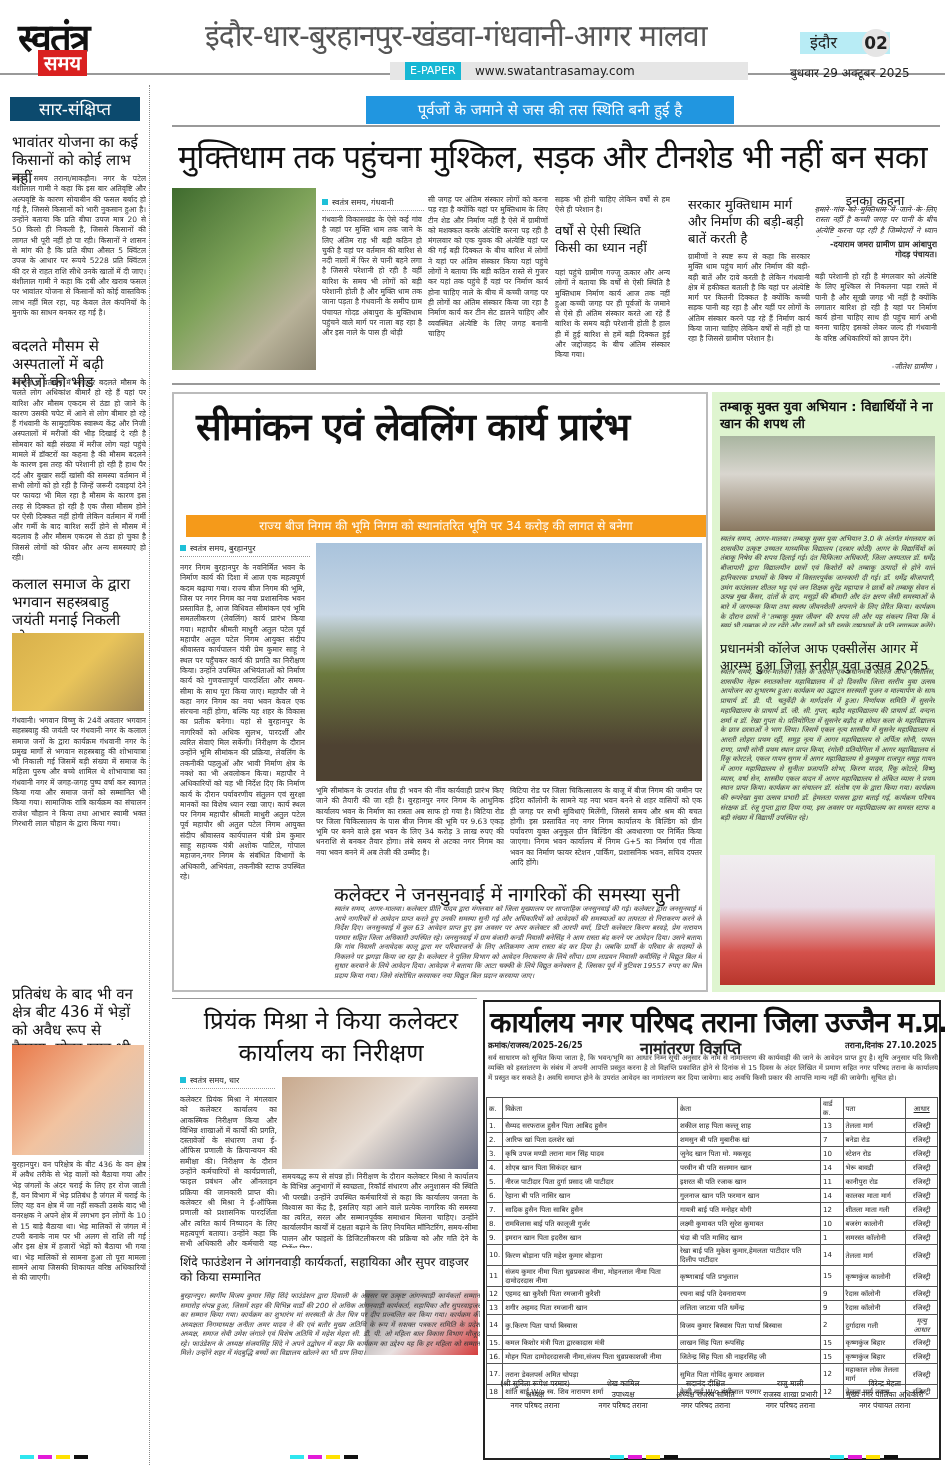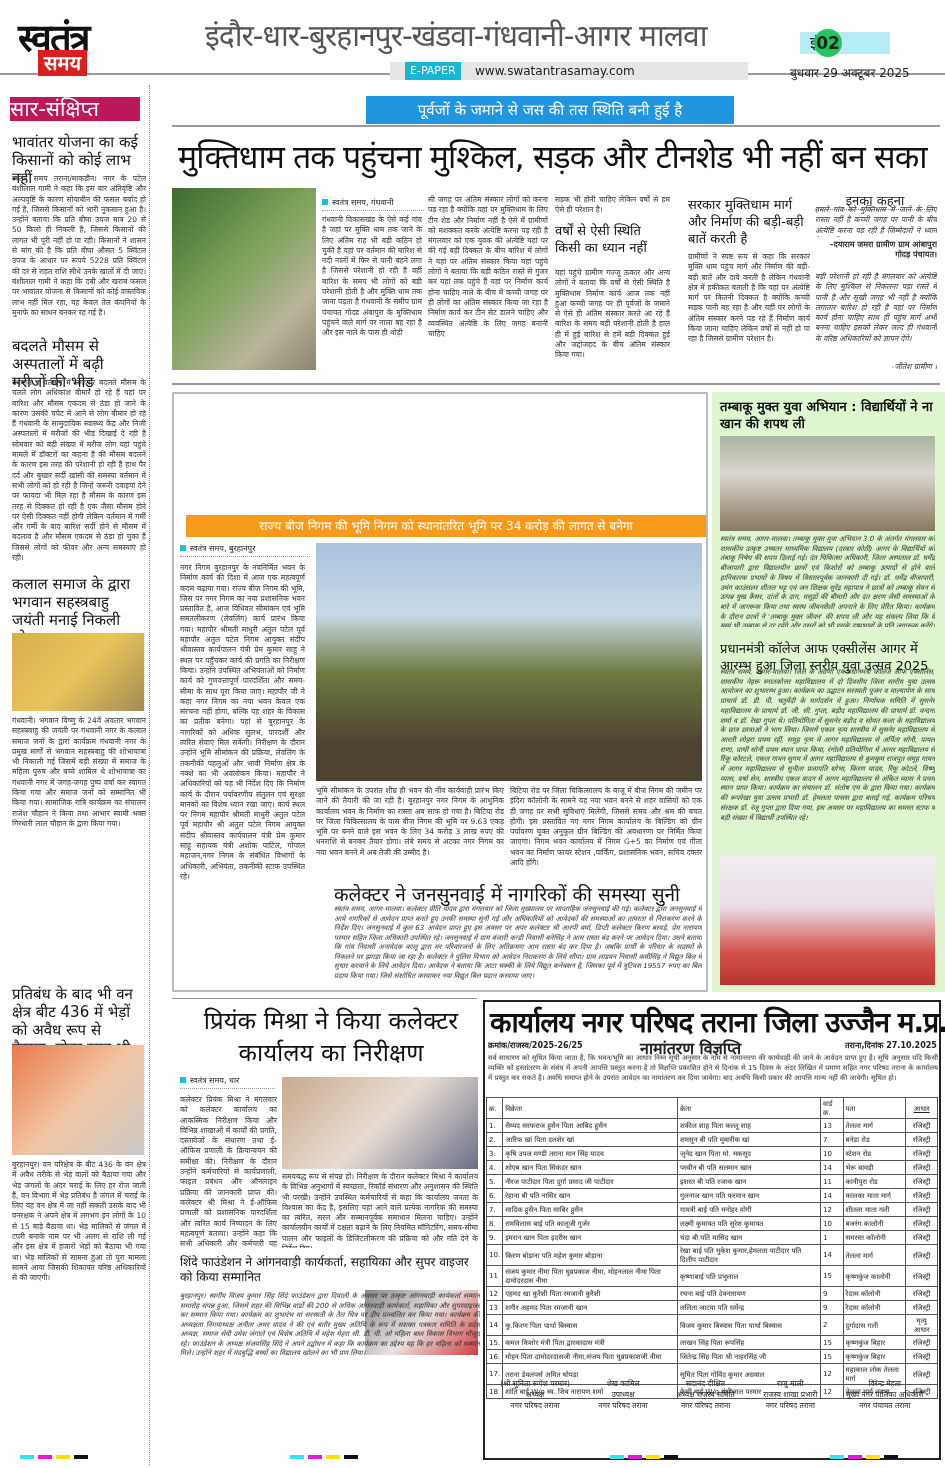--- a/index.html
+++ b/index.html
@@ -6,24 +6,24 @@
 body{width:945px;height:1468px;background:#fff;font-family:"DejaVu Sans",sans-serif;color:#222;overflow:hidden;position:relative}
 .abs{position:absolute}
 .masthead{left:0;top:0;width:945px;height:75px;border-bottom:2px solid #999}
 .logo-top{left:18px;top:10px;font:bold 38px "DejaVu Serif",serif;color:#111;letter-spacing:-2px}
 .logo-bot{left:38px;top:50px;background:#d9201f;color:#fff;font:bold 20px "DejaVu Sans",sans-serif;padding:0 6px;height:26px;line-height:26px}
 .cities{left:205px;top:14px;font-size:30px;color:#555;letter-spacing:-1px;white-space:nowrap}
 .ebar{left:390px;top:62px;width:358px;height:18px;background:#e6e6e6}
 .ebadge{left:405px;top:62px;height:18px;background:#17b7d4;color:#fff;font-size:11px;line-height:18px;padding:0 5px}
 .eurl{left:475px;top:62px;font-size:12px;line-height:18px;color:#222}
 .city-tag{left:800px;top:32px;width:90px;height:22px;background:#b8ecf5;font-size:16px;padding-left:10px;line-height:22px}
-.pageno{left:814px;top:29px;width:28px;height:28px;border-radius:50%;background:#22c55e;font:bold 17px "DejaVu Sans",sans-serif;text-align:center;line-height:28px}
+.pageno{left:862px;top:29px;width:28px;height:28px;border-radius:50%;background:#e5e5e5;font:bold 17px "DejaVu Sans",sans-serif;text-align:center;line-height:28px}
 .date{left:790px;top:64px;font-size:12px;color:#222}
 .sidebar{left:0;top:85px;width:150px;height:1380px;border-right:1px dotted #888}
-.sidehead{left:10px;top:97px;width:130px;height:24px;background:#be185d;color:#fff;font-size:21px;line-height:24px}
+.sidehead{left:10px;top:97px;width:130px;height:24px;background:#0c4a6e;color:#fff;font-size:17px;text-align:center;line-height:24px}
 h3.s{position:absolute;font-size:15px;font-weight:normal;color:#111;line-height:18px}
 p.t{position:absolute;font-size:7.5px;line-height:10.3px;color:#333;text-align:justify;overflow:hidden}
 .photo{position:absolute;background:linear-gradient(135deg,#7b8f56,#c4c39a 55%,#8d9b76)}
 .blue-strip{left:366px;top:96px;width:368px;height:28px;background:#2196e0;color:#fff;font-size:15px;text-align:center;line-height:28px}
 .h1a{left:178px;top:134px;font-size:32px;color:#111;white-space:nowrap;letter-spacing:-1px}
 .rule{position:absolute;height:2px;background:#999}
 .byline{position:absolute;font-size:8px;font-weight:normal;color:#222;border-bottom:1px dotted #999;padding-bottom:3px}
 .byline::before{content:"";display:inline-block;width:6px;height:6px;background:#1ec0d8;margin-right:4px}
 .box2{left:172px;top:392px;width:536px;height:600px;border:2px solid #bbb}
 .h1b{left:196px;top:402px;font:bold 38px "DejaVu Sans",sans-serif;color:#111;line-height:50px;white-space:nowrap;letter-spacing:-1px}
@@ -73,26 +73,27 @@
 <p class="t" style="left:322px;top:215px;width:100px;height:160px">गंधवानी विकासखंड के ऐसे कई गांव है जहां पर मुक्ति धाम तक जाने के लिए अंतिम राह भी बड़ी कठिन हो चुकी है यहां पर वर्तमान की बारिश से नदी नालों में फिर से पानी बहने लगा है जिससे परेशानी हो रही है वहीं बारिश के समय भी लोगों को बड़ी परेशानी होती है और मुक्ति धाम तक जाना पड़ता है गंधवानी के समीप ग्राम पंचायत गोदड अंबापुरा के मुक्तिधाम पहुंचने वाले मार्ग पर नाला बह रहा है और इस नाले के पास ही थोड़ी</p>
 <p class="t" style="left:428px;top:195px;width:120px;height:180px">सी जगह पर अंतिम संस्कार लोगों को करना पड़ रहा है क्योंकि यहां पर मुक्तिधाम के लिए टीन शेड और निर्माण नहीं है ऐसे में ग्रामीणों को मशक्कत करके अंत्येष्टि करना पड़ रही है मंगलवार को एक युवक की अंत्येष्टि यहां पर की गई बड़ी दिक्कत के बीच बारिश में लोगों ने यहां पर अंतिम संस्कार किया यहां पहुंचे लोगों ने बताया कि बड़ी कठिन रास्ते से गुजर कर यहां तक पहुंचे हैं यहां पर निर्माण कार्य होना चाहिए नाले के बीच में कच्ची जगह पर ही लोगों का अंतिम संस्कार किया जा रहा है निर्माण कार्य कर टीन सेट डालने चाहिए और व्यवस्थित अंत्येष्टि के लिए जगह बनानी चाहिए</p>
 <p class="t" style="left:555px;top:195px;width:115px;height:22px">सड़क भी होनी चाहिए लेकिन वर्षों से हम ऐसे ही परेशान है।</p>
 <h3 class="s" style="left:555px;top:222px;width:115px;font-size:13px;line-height:17px">वर्षों से ऐसी स्थिति किसी का ध्यान नहीं</h3>
 <p class="t" style="left:555px;top:268px;width:115px;height:110px">यहां पहुंचे ग्रामीण गज्जू ऊकार और अन्य लोगों ने बताया कि वर्षों से ऐसी स्थिति है मुक्तिधाम निर्माण कार्य आज तक नहीं हुआ कच्ची जगह पर ही पूर्वजों के जमाने से ऐसे ही अंतिम संस्कार करते आ रहे हैं बारिश के समय बड़ी परेशानी होती है हाल ही में हुई बारिश से हमें बड़ी दिक्कत हुई और जद्दोजहद के बीच अंतिम संस्कार किया गया।</p>
 <h3 class="s" style="left:688px;top:196px;width:120px;font-size:13px;line-height:17px">सरकार मुक्तिधाम मार्ग और निर्माण की बड़ी-बड़ी बातें करती है</h3>
 <p class="t" style="left:688px;top:252px;width:122px;height:125px">ग्रामीणों ने स्पष्ट रूप से कहा कि सरकार मुक्ति धाम पहुंच मार्ग और निर्माण की बड़ी-बड़ी बातें और दावे करती है लेकिन गंधवानी क्षेत्र में हकीकत बताती है कि यहां पर अंत्येष्टि मार्ग पर कितनी दिक्कत है क्योंकि कच्ची सड़क पानी बह रहा है और यहीं पर लोगों के अंतिम संस्कार करने पड़ रहे हैं निर्माण कार्य किया जाना चाहिए लेकिन वर्षों से नहीं हो पा रहा है जिससे ग्रामीण परेशान है।</p>
 <div class="abs" style="left:815px;top:191px;width:120px;font-size:13px;text-align:center;border-bottom:1px dotted #888">इनका कहना</div>
 <p class="t" style="left:815px;top:205px;width:122px;height:32px;font-style:italic">हमारे गांव को मुक्तिधाम में जाने के लिए रास्ता नहीं है कच्ची जगह पर पानी के बीच अंत्येष्टि करना पड़ रही है जिम्मेदारों ने ध्यान देना चाहिए।</p>
 <p class="t" style="left:815px;top:240px;width:122px;height:28px;font-weight:bold;text-align:right;font-size:8px">-दयाराम जमरा ग्रामीण ग्राम आंबापुरा गोदड़ पंचायत।</p>
-<p class="t" style="left:815px;top:272px;width:122px;height:85px;font-style:italic">बड़ी परेशानी हो रही है मंगलवार को अंत्येष्टि के लिए मुश्किल से निकलना पड़ा रास्ते में पानी है और सूखी जगह भी नहीं है क्योंकि लगातार बारिश हो रही है यहां पर निर्माण कार्य होना चाहिए साथ ही पहुंच मार्ग अभी बनना चाहिए इसको लेकर जल्द ही गंधवानी के वरिष्ठ अधिकारियों को ज्ञापन देंगे।</p>
+<p class="t" style="left:815px;top:272px;width:122px;height:85px;">बड़ी परेशानी हो रही है मंगलवार को अंत्येष्टि के लिए मुश्किल से निकलना पड़ा रास्ते में पानी है और सूखी जगह भी नहीं है क्योंकि लगातार बारिश हो रही है यहां पर निर्माण कार्य होना चाहिए साथ ही पहुंच मार्ग अभी बनना चाहिए इसको लेकर जल्द ही गंधवानी के वरिष्ठ अधिकारियों को ज्ञापन देंगे।</p>
 <p class="t" style="left:815px;top:362px;width:122px;height:12px;font-style:italic;text-align:right">-जीतेश ग्रामीण ।</p>
 <div class="rule" style="left:172px;top:383px;width:768px"></div>
 
 <div class="abs box2"></div>
 <div class="abs h1b">
+    <div>सीमांकन एवं लेवलिंग कार्य प्रारंभ</div>
   </div>
 <div class="abs orange">राज्य बीज निगम की भूमि निगम को स्थानांतरित भूमि पर 34 करोड़ की लागत से बनेगा</div>
 <div class="byline" style="left:180px;top:542px;width:130px">स्वतंत्र समय, बुरहानपुर</div>
 <p class="t" style="left:180px;top:563px;width:125px;height:420px">नगर निगम बुरहानपुर के नवनिर्मित भवन के निर्माण कार्य की दिशा में आज एक महत्वपूर्ण कदम बढ़ाया गया। राज्य बीज निगम की भूमि, जिस पर नगर निगम का नया प्रशासनिक भवन प्रस्तावित है, आज विधिवत सीमांकन एवं भूमि समतलीकरण (लेवलिंग) कार्य प्रारंभ किया गया। महापौर श्रीमती माधुरी अतुल पटेल पूर्व महापौर अतुल पटेल निगम आयुक्त संदीप श्रीवास्तव कार्यपालन यंत्री प्रेम कुमार साहू ने स्थल पर पहुँचकर कार्य की प्रगति का निरीक्षण किया। उन्होंने उपस्थित अभियंताओं को निर्माण कार्य को गुणवत्तापूर्ण पारदर्शिता और समय-सीमा के साथ पूरा किया जाए। महापौर जी ने कहा नगर निगम का नया भवन केवल एक संरचना नहीं होगा, बल्कि यह शहर के विकास का प्रतीक बनेगा। यहां से बुरहानपुर के नागरिकों को अधिक सुलभ, पारदर्शी और त्वरित सेवाएं मिल सकेंगी। निरीक्षण के दौरान उन्होंने भूमि सीमांकन की प्रक्रिया, लेवलिंग के तकनीकी पहलुओं और भावी निर्माण क्षेत्र के नक्शे का भी अवलोकन किया। महापौर ने अधिकारियों को यह भी निर्देश दिए कि निर्माण कार्य के दौरान पर्यावरणीय संतुलन एवं सुरक्षा मानकों का विशेष ध्यान रखा जाए। कार्य स्थल पर निगम महापौर श्रीमती माधुरी अतुल पटेल पूर्व महापौर श्री अतुल पटेल निगम आयुक्त संदीप श्रीवास्तव कार्यपालन यंत्री प्रेम कुमार साहू सहायक यंत्री अशोक पाटिल, गोपाल महाजन,नगर निगम के संबंधित विभागों के अधिकारी, अभियंता, तकनीकी स्टाफ उपस्थित रहे।</p>
 <div class="photo" style="left:316px;top:543px;width:386px;height:238px;background:linear-gradient(180deg,#a9c3dc 0%,#c9d8e6 30%,#6c7a3e 55%,#4e4232 85%)"></div>
 <p class="t" style="left:316px;top:786px;width:188px;height:92px">भूमि सीमांकन के उपरांत शीघ्र ही भवन की नींव कार्यवाही प्रारंभ किए जाने की तैयारी की जा रही है। बुरहानपुर नगर निगम के आधुनिक कार्यालय भवन के निर्माण का रास्ता अब साफ हो गया है। बिटिया रोड पर जिला चिकित्सालय के पास बीज निगम की भूमि पर 9.63 एकड़ भूमि पर बनने वाले इस भवन के लिए 34 करोड़ 3 लाख रुपए की धनराशि से बनकर तैयार होगा। लंबे समय से अटका नगर निगम का नया भवन बनने में अब तेजी की उम्मीद है।</p>
 <p class="t" style="left:510px;top:786px;width:192px;height:92px">बिटिया रोड पर जिला चिकित्सालय के बाजू में बीज निगम की जमीन पर इंदिरा कॉलोनी के सामने यह नया भवन बनने से शहर वासियों को एक ही जगह पर सभी सुविधाएं मिलेंगी, जिससे समय और श्रम की बचत होगी। इस प्रस्तावित नए नगर निगम कार्यालय के बिल्डिंग को ग्रीन पर्यावरण युक्त अनुकूल ग्रीन बिल्डिंग की अवधारणा पर निर्मित किया जाएगा। निगम भवन कार्यालय में निगम G+5 का निर्माण एवं गीता भवन का निर्माण फायर स्टेशन ,पार्किंग, प्रशासनिक भवन, सचिव दफ्तर आदि होंगे।</p>
 <h3 class="s" style="left:334px;top:885px;width:360px;font-size:19px">कलेक्टर ने जनसुनवाई में नागरिकों की समस्या सुनी</h3>
 <p class="t" style="left:334px;top:905px;width:368px;height:80px;font-style:italic;font-size:7px;line-height:9.5px">स्वतंत्र समय, आगर-मालवा। कलेक्टर प्रीति यादव द्वारा मंगलवार को जिला मुख्यालय पर साप्ताहिक जनसुनवाई की गई। कलेक्टर द्वारा जनसुनवाई में आये नागरिकों से आवेदन प्राप्त करते हुए उनकी समस्या सुनी गई और अधिकारियों को आवेदकों की समस्याओं का तत्परता से निराकरण करने के निर्देश दिए। जनसुनवाई में कुल 63 आवेदन प्राप्त हुए इस अवसर पर अपर कलेक्टर श्री आरपी वर्मा, डिप्टी कलेक्टर किरण बरवड़े, प्रेम नारायण परमार सहित जिला अधिकारी उपस्थित रहे। जनसुनवाई में ग्राम बंजारी कन्डी निवासी बनेसिंह ने आम रास्ता बंद करने पर आवेदन दिया। उसने बताया कि गांव निवासी अनावेदक कालू द्वारा मर परिवारजनों के लिए अतिक्रमण आम रास्ता बंद कर दिया है। जबकि प्रार्थी के परिवार के सदस्यों के निकलने पर झगड़ा किया जा रहा है। कलेक्टर ने पुलिस विभाग को आवेदन निराकरण के लिये सौंपा। ग्राम लाडवन निवासी कवीसिंह ने विद्युत बिल में सुधार करवाने के लिये आवेदन दिया। आवेदक ने बताया कि आटा चक्की के लिये विद्युत कनेक्शन है, जिसका पूर्व में त्रुटिवश 19557 रुपए का बिल प्रदाय किया गया। जिसे संशोधित करवाकर नया विद्युत बिल प्रदान करवाया जाए।</p>
 
@@ -235,21 +236,21 @@
         <td>9</td>
         <td>रैदास कॉलोनी</td>
         <td style="text-align: center;">रजिस्ट्री</td>
       </tr>
       <tr>
         <td>14</td>
         <td>कु.किरण पिता पार्था बिस्वास</td>
         <td>विजय कुमार बिस्वास पिता पार्था बिस्वास</td>
         <td>2</td>
         <td>दुर्गादास गली</td>
-        <td style="text-align: center;">मृत्यु आधार</td>
+        <td style="text-align: center; font-style: italic;">मृत्यु आधार</td>
       </tr>
       <tr>
         <td>15.</td>
         <td>कमल किशोर मंत्री पिता द्वारकादास मंत्री</td>
         <td>लाखन सिंह पिता रूपसिंह</td>
         <td>15</td>
         <td>कृष्णकुंज बिहार</td>
         <td style="text-align: center;">रजिस्ट्री</td>
       </tr>
       <tr>

